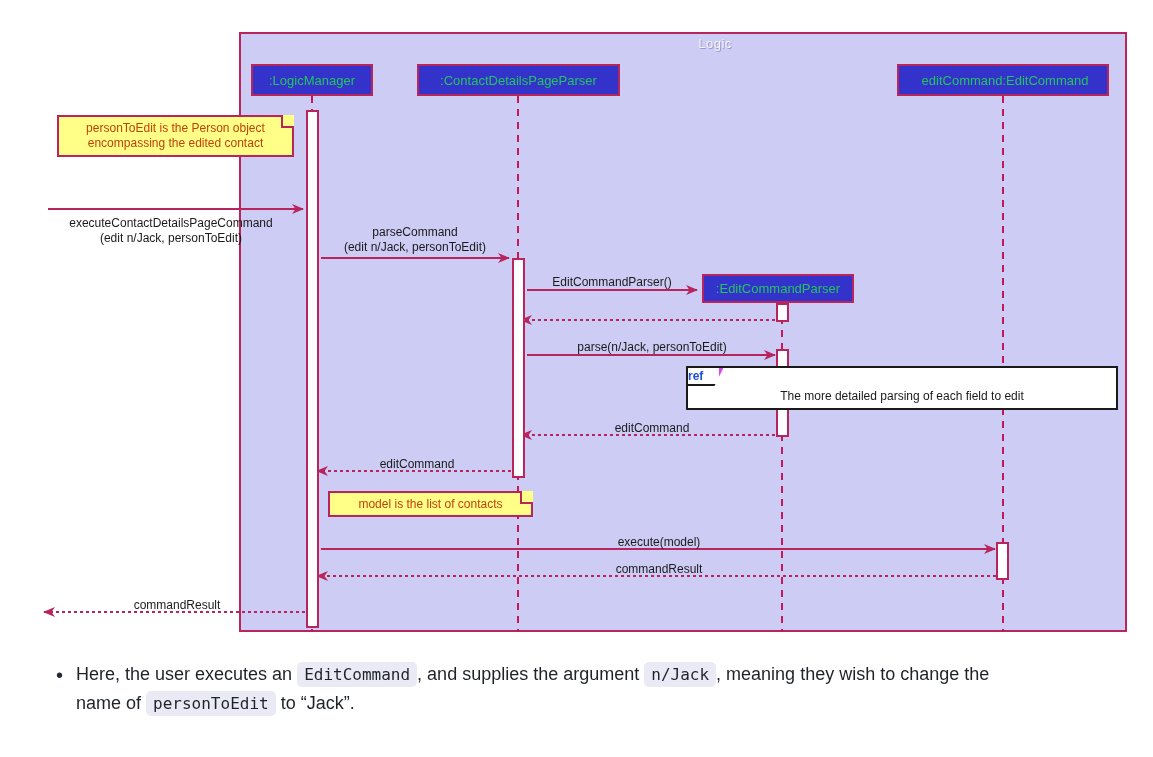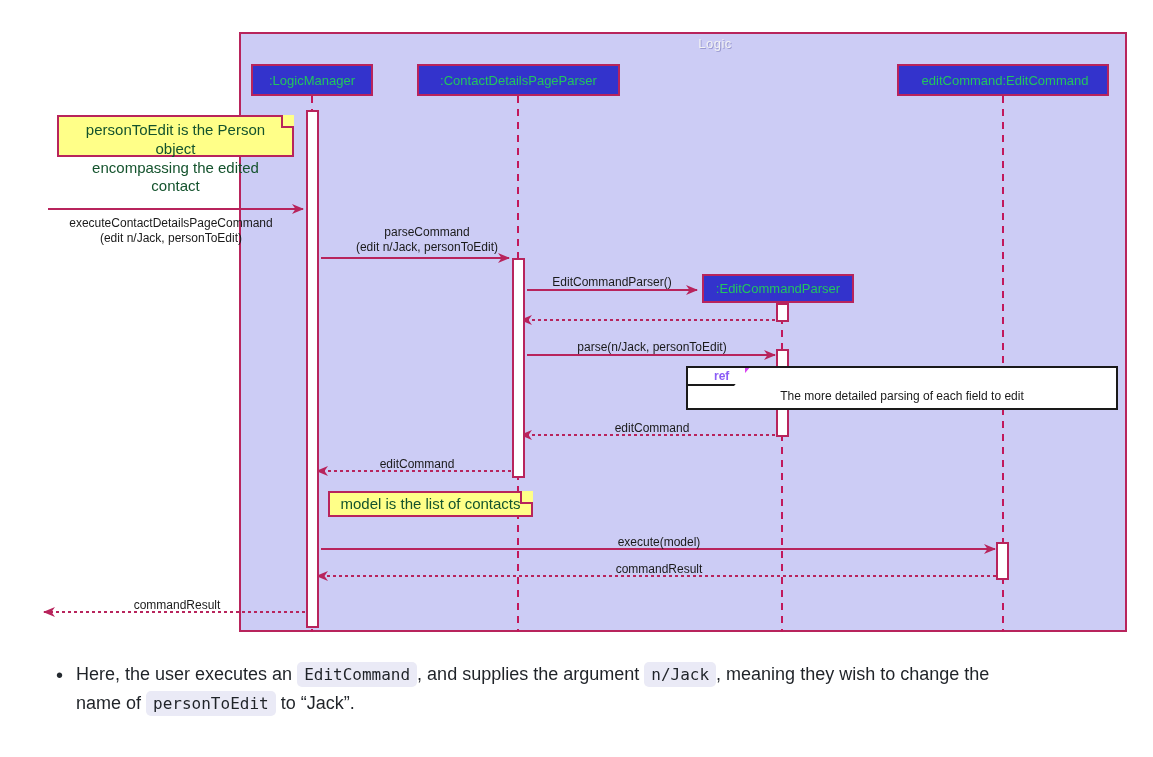--- a/index.html
+++ b/index.html
@@ -54,22 +54,22 @@
     position: absolute;
     background: #ffffff;
     border: 2px solid #b8245c;
   }
 
   
   .note {
     position: absolute;
     background: #ffff88;
     border: 2px solid #b8245c;
-    font-size: 15px;
-    color: #14532d;
+    font-size: 12px;
+    color: #c2410c;
     text-align: center;
     line-height: 1.25;
     padding: 4px 7px;
   }
   .note .fold {
     position: absolute;
     top: -2px; right: -2px;
     width: 13px; height: 13px;
     background: #ffff88;
     border-left: 2px solid #b8245c;
@@ -77,26 +77,26 @@
   }
 
   
   .ref-frag {
     position: absolute;
     background: #ffffff;
     border: 2px solid #1a1a1a;
   }
   .ref-tab {
     position: absolute; left: 0; top: 0;
-    height: 18px; padding: 0 16px 0 26px;
+    height: 18px; padding: 0 16px 0 0;
     background: #ffffff;
     border-right: 4px solid #d946ef;
     border-bottom: 2px solid #1a1a1a;
     font-size: 12px; font-weight: bold;
-    color: #8b5cf6;
+    color: #1d4ed8;
     display: flex; align-items: center;
     clip-path: polygon(0 0, 100% 0, 75% 100%, 0 100%);
   }
   .ref-body {
     position: absolute; left: 0; right: 0; bottom: 0;
     height: 24px;
     display: flex; align-items: center; justify-content: center;
     font-size: 12px; color: #1a1a1a;
   }
 
@@ -224,21 +224,21 @@
     <div class="ref-frag" style="left:686px; top:366px; width:432px; height:44px;">
       <div class="ref-tab">ref</div>
       <div class="ref-body">The more detailed parsing of each field to edit</div>
     </div>
 
     <div class="msg-label" style="left:36px; top:176px; width:270px;margin-top:40px;">
       <div>executeContactDetailsPageCommand</div>
       <div>(edit n/Jack, personToEdit)</div>
     </div>
 
-    <div class="msg-label" style="left:320px; top:225px; width:190px;margin-left:12px;">
+    <div class="msg-label" style="left:320px; top:225px; width:190px;">
       <div>parseCommand</div>
       <div>(edit n/Jack, personToEdit)</div>
     </div>
 
     <div class="msg-label" style="left:528px; top:275px; width:168px;">
       <div>EditCommandParser()</div>
     </div>
 
     <div class="msg-label" style="left:530px; top:340px; width:244px;">
       <div>parse(n/Jack, personToEdit)</div>

